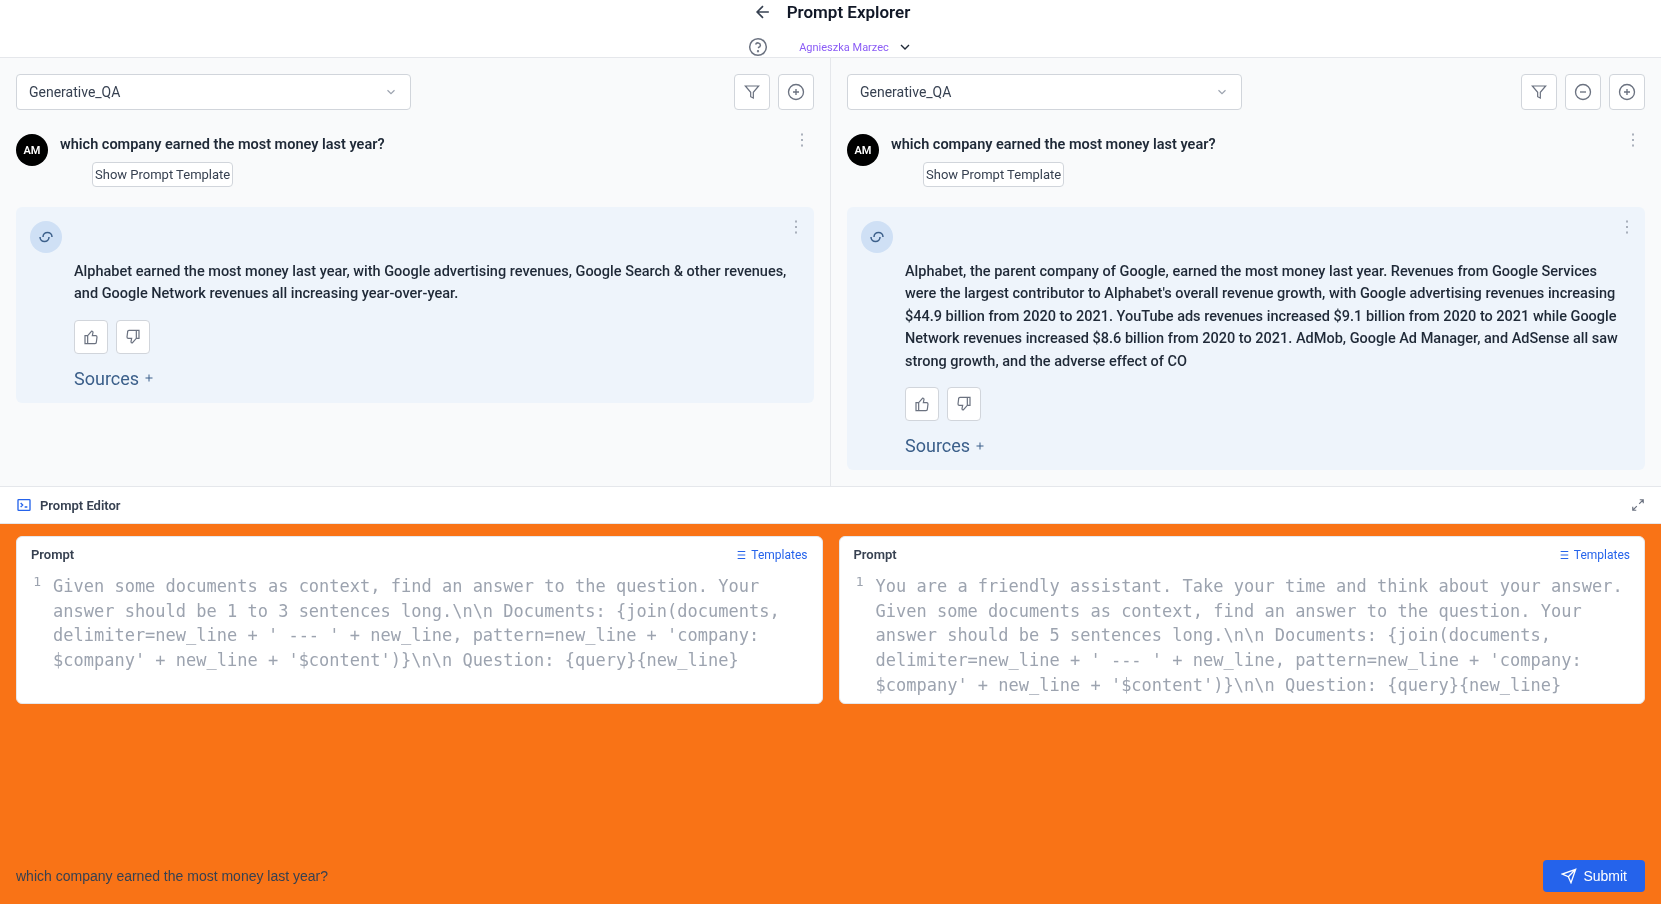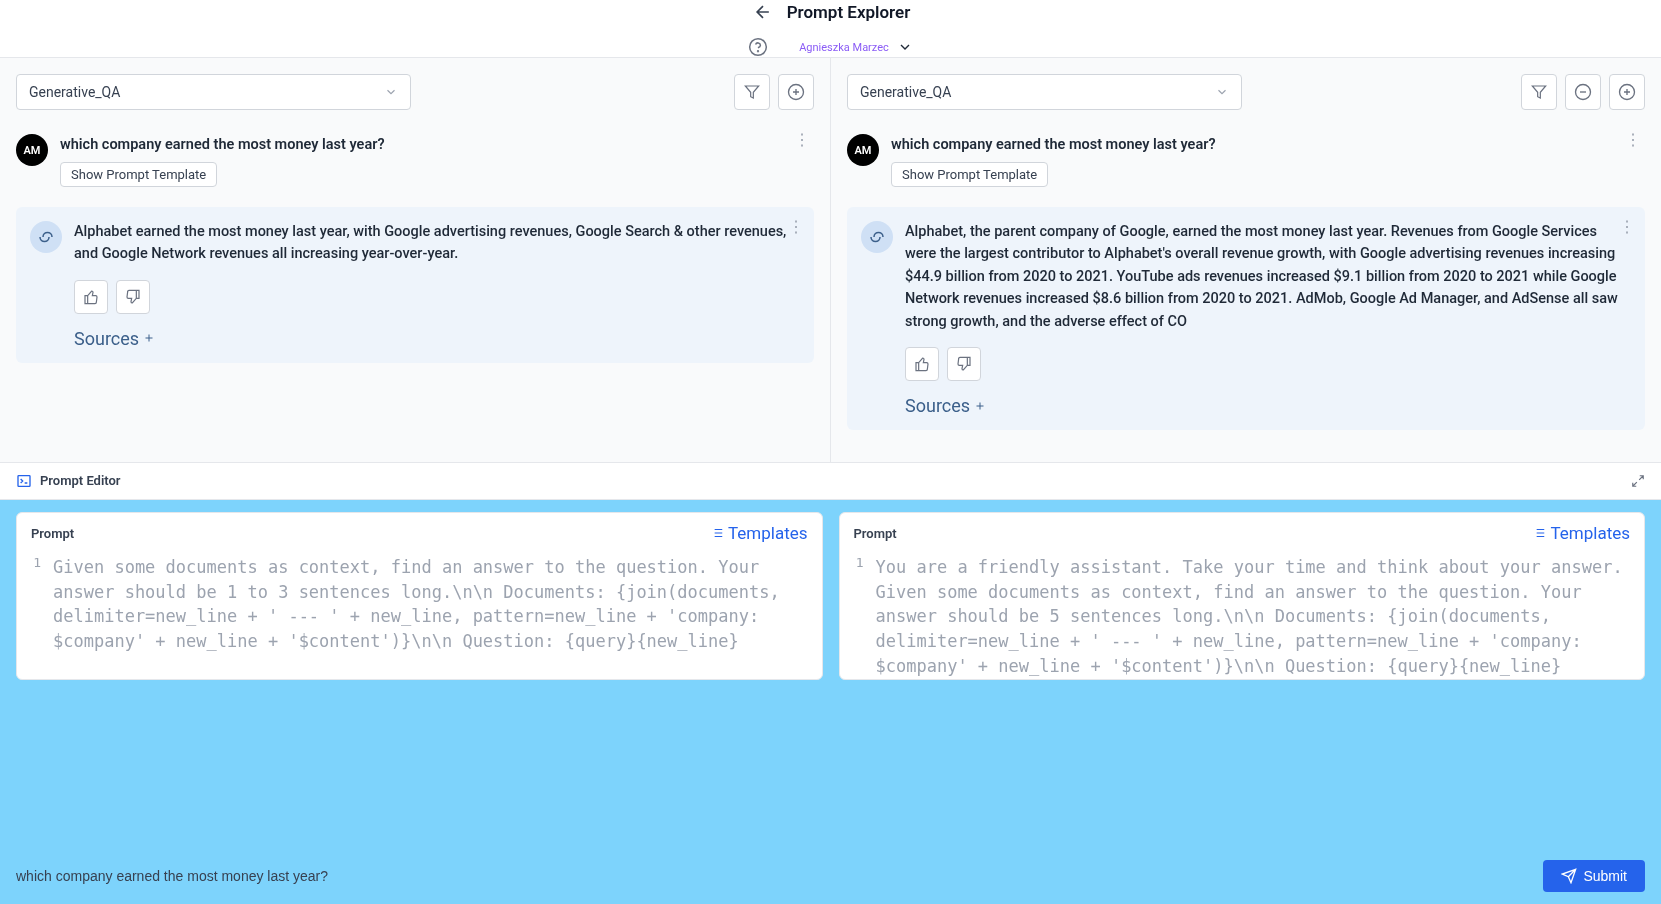--- a/index.html
+++ b/index.html
@@ -28,41 +28,41 @@
   .spacer { flex: 1; }
   .icon-btn { width: 36px; height: 36px; border: 1px solid #d1d5db; border-radius: 4px; background: #fff; display: flex; align-items: center; justify-content: center; cursor: pointer; color: #6b7280; }
   
   
   .msg-block { margin-bottom: 12px; position: relative; }
   .msg-user { display: flex; gap: 12px; padding: 8px 0; }
   .avatar { width: 32px; height: 32px; border-radius: 50%; background: #000000; color: #fff; font-size: 11px; font-weight: 600; display: flex; align-items: center; justify-content: center; flex-shrink: 0; }
   .avatar-ai { background: #cfe0f5; color: #3b5f8a; }
   .msg-body { flex: 1; }
   .msg-text { font-size: 14.5px; color: #1f2937; line-height: 1.5; font-weight: 600; }
-  .show-prompt-btn { display: inline-block; margin-top: 6px; padding: 4px 10px; border: 1px solid #d1d5db; border-radius: 4px; background: #fff; font-size: 13px; color: #374151; cursor: pointer; }
+  .show-prompt-btn { display: inline-block; margin-top: 6px; padding: 4px 2px; border: 1px solid #d1d5db; border-radius: 4px; background: #fff; font-size: 13px; color: #374151; cursor: pointer; margin-left: 32px; }
   .more-dots { position: absolute; top: 4px; right: 4px; color: #9ca3af; cursor: pointer; font-size: 16px; }
   
   .msg-ai { background: #eef4fb; border-radius: 6px; padding: 14px; display: flex; gap: 12px; position: relative; }
-  .ai-text { font-size: 14.5px; color: #1f2937; line-height: 1.55; font-weight: 500; }
+  .ai-text { font-size: 14.5px; color: #1f2937; line-height: 1.55; font-weight: 500; margin-top: 40px; }
   .feedback-row { display: flex; gap: 8px; margin-top: 14px; }
   .fb-btn { width: 34px; height: 34px; border: 1px solid #d1d5db; border-radius: 4px; background: #fff; display: flex; align-items: center; justify-content: center; cursor: pointer; color: #6b7280; }
   .sources-link { margin-top: 14px; color: #3b5f8a; font-size: 18px; cursor: pointer; display: inline-flex; align-items: center; gap: 4px; }
   
   
   .editor-header { height: 38px; border-top: 1px solid #e5e7eb; border-bottom: 1px solid #e5e7eb; background: #fff; display: flex; align-items: center; padding: 0 16px; justify-content: space-between; }
-  .editor-header-left { display: flex; align-items: flex-start; gap: 8px; }
+  .editor-header-left { display: flex; align-items: center; gap: 8px; }
   .editor-title { font-size: 13px; font-weight: 600; color: #374151; }
   .expand-icon { cursor: pointer; color: #6b7280; }
   
-  .editor-body { background: #7dd3fc; flex: 1; display: flex; flex-direction: column; }
+  .editor-body { background: #f97316; flex: 1; display: flex; flex-direction: column; }
   .editor-panes { display: flex; flex: 1; padding: 12px 16px 0 16px; gap: 16px; }
   .editor-pane { flex: 1; background: #fff; border: 1px solid #e5e7eb; border-radius: 6px; display: flex; flex-direction: column; height: 168px; }
   .editor-pane-head { display: flex; justify-content: space-between; align-items: center; padding: 10px 14px 6px 14px; }
   .prompt-label { font-size: 13px; font-weight: 600; color: #374151; }
-  .templates-link { color: #2563eb; font-size: 17px; cursor: pointer; display: inline-flex; align-items: center; gap: 4px; }
+  .templates-link { color: #2563eb; font-size: 12px; cursor: pointer; display: inline-flex; align-items: center; gap: 4px; }
   .code-area { flex: 1; padding: 6px 14px 10px 14px; overflow: auto; }
   .code-line { display: flex; gap: 12px; }
   .line-num { color: #9ca3af; font-family: "SFMono-Regular", Consolas, monospace; font-size: 13px; flex-shrink: 0; width: 10px; text-align: right; }
   .line-content { font-family: "SFMono-Regular", Consolas, monospace; font-size: 17px; color: #9ca3af; white-space: pre-wrap; word-break: break-word; line-height: 1.45; }
   
   .submit-row { display: flex; align-items: center; padding: 10px 16px 12px 16px; gap: 12px; }
   .query-input { flex: 1; font-size: 14px; color: #374151; background: transparent; border: none; outline: none; }
   .submit-btn { background: #2563eb; color: #fff; border: none; border-radius: 4px; padding: 8px 18px; font-size: 14px; font-weight: 500; cursor: pointer; display: inline-flex; align-items: center; gap: 6px; }
   
   svg { display: block; }

